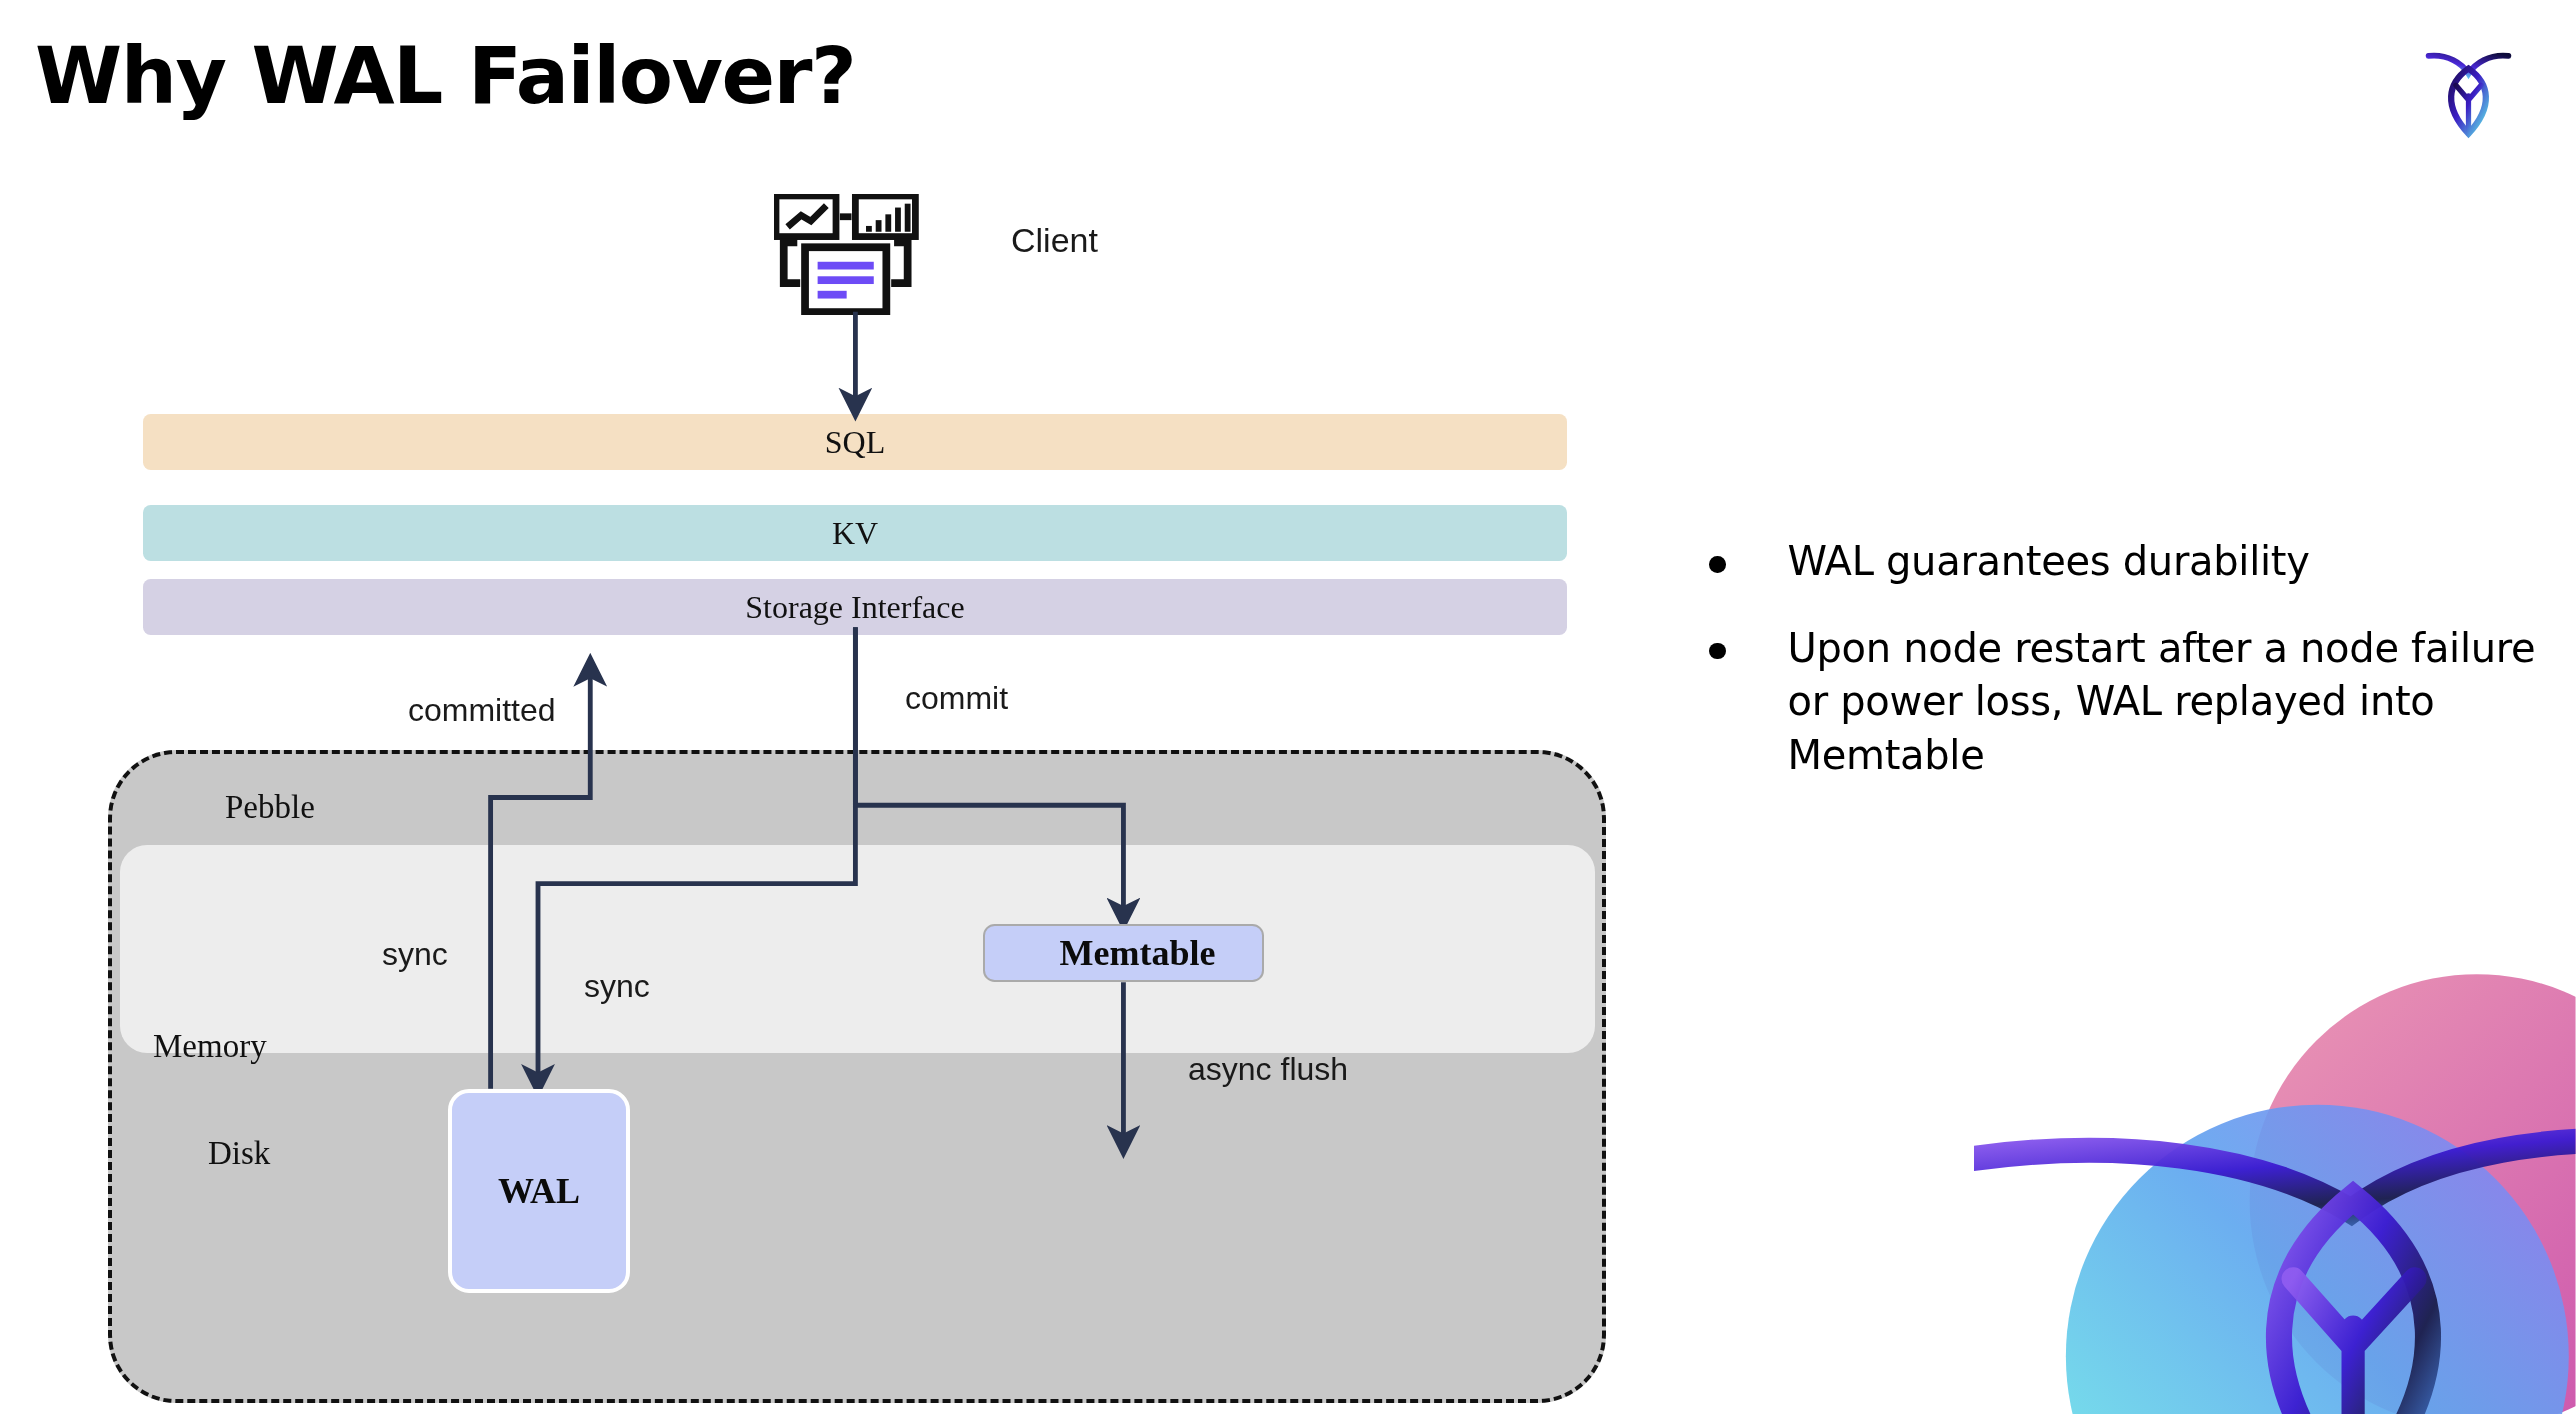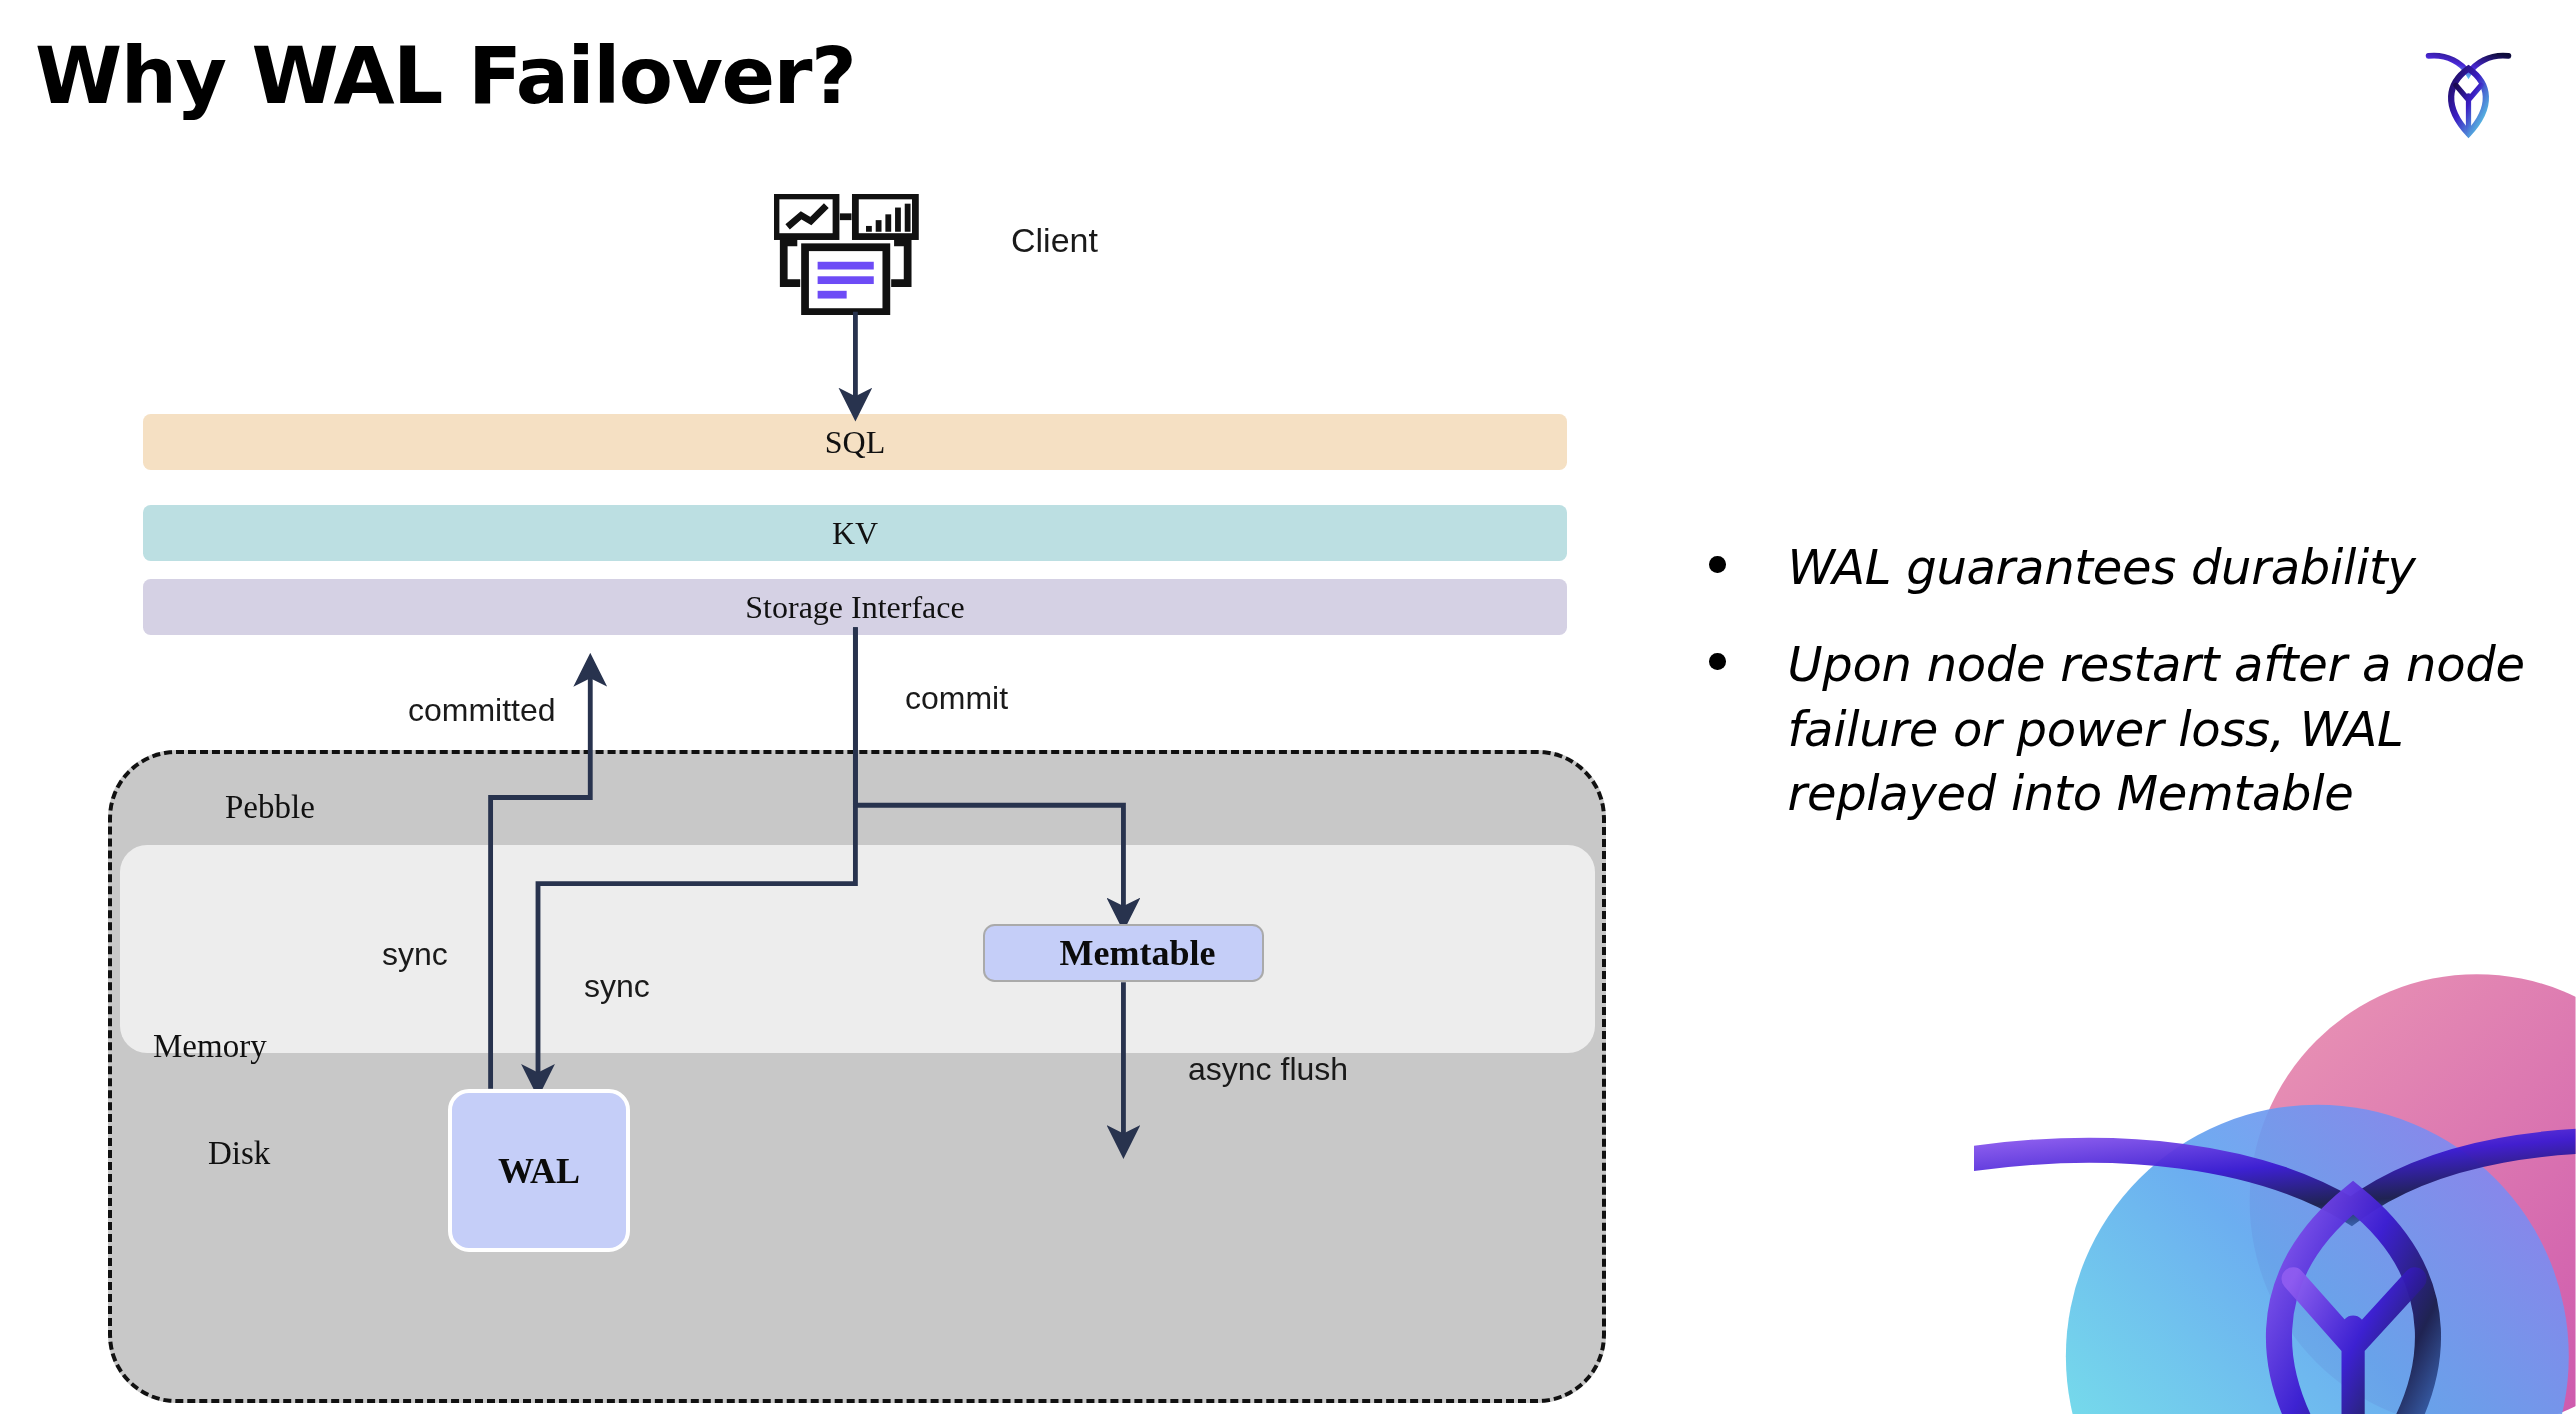--- a/index.html
+++ b/index.html
@@ -136,21 +136,21 @@
   }
   #node-memtable {
     left: 983px; top: 924px;
     width: 281px; height: 58px;
     border-radius: 11.6px;
     border: 2.9px solid #AAAAAA;
     padding-left: 28px;
   }
   #node-wal {
     left: 448px; top: 1089px;
-    width: 182px; height: 163px;
+    width: 182px; height: 204px;
     border-radius: 21px;
     border: 4.8px solid #ffffff;
   }
   #node-sstable {
     left: 983px; top: 1152px;
     width: 281px; height: 163px;
     border-radius: 21px;
     border: 4.8px solid #ffffff;
   }
 
@@ -182,25 +182,24 @@
   .bullet-dot {
     flex: 0 0 auto;
     width: 16.5px; height: 16.5px;
     border-radius: 50%;
     background: #000000;
     margin-top: 21px;
     margin-right: 62px;
   }
   .bullet-text {
     font-family: "DejaVu Sans", sans-serif;
-    font-size: 48px;
+    font-size: 40px;
     line-height: 1.34;
     color: #000000;
     letter-spacing: -0.3px;
-    font-style: italic;
   }
 </style>
 </head>
 <body>
 
 <div id="slide-title">Why WAL Failover?</div>
 
 <div id="brand-logo">
   <svg viewBox="0 0 100 100" width="105" height="105">
     <defs>

